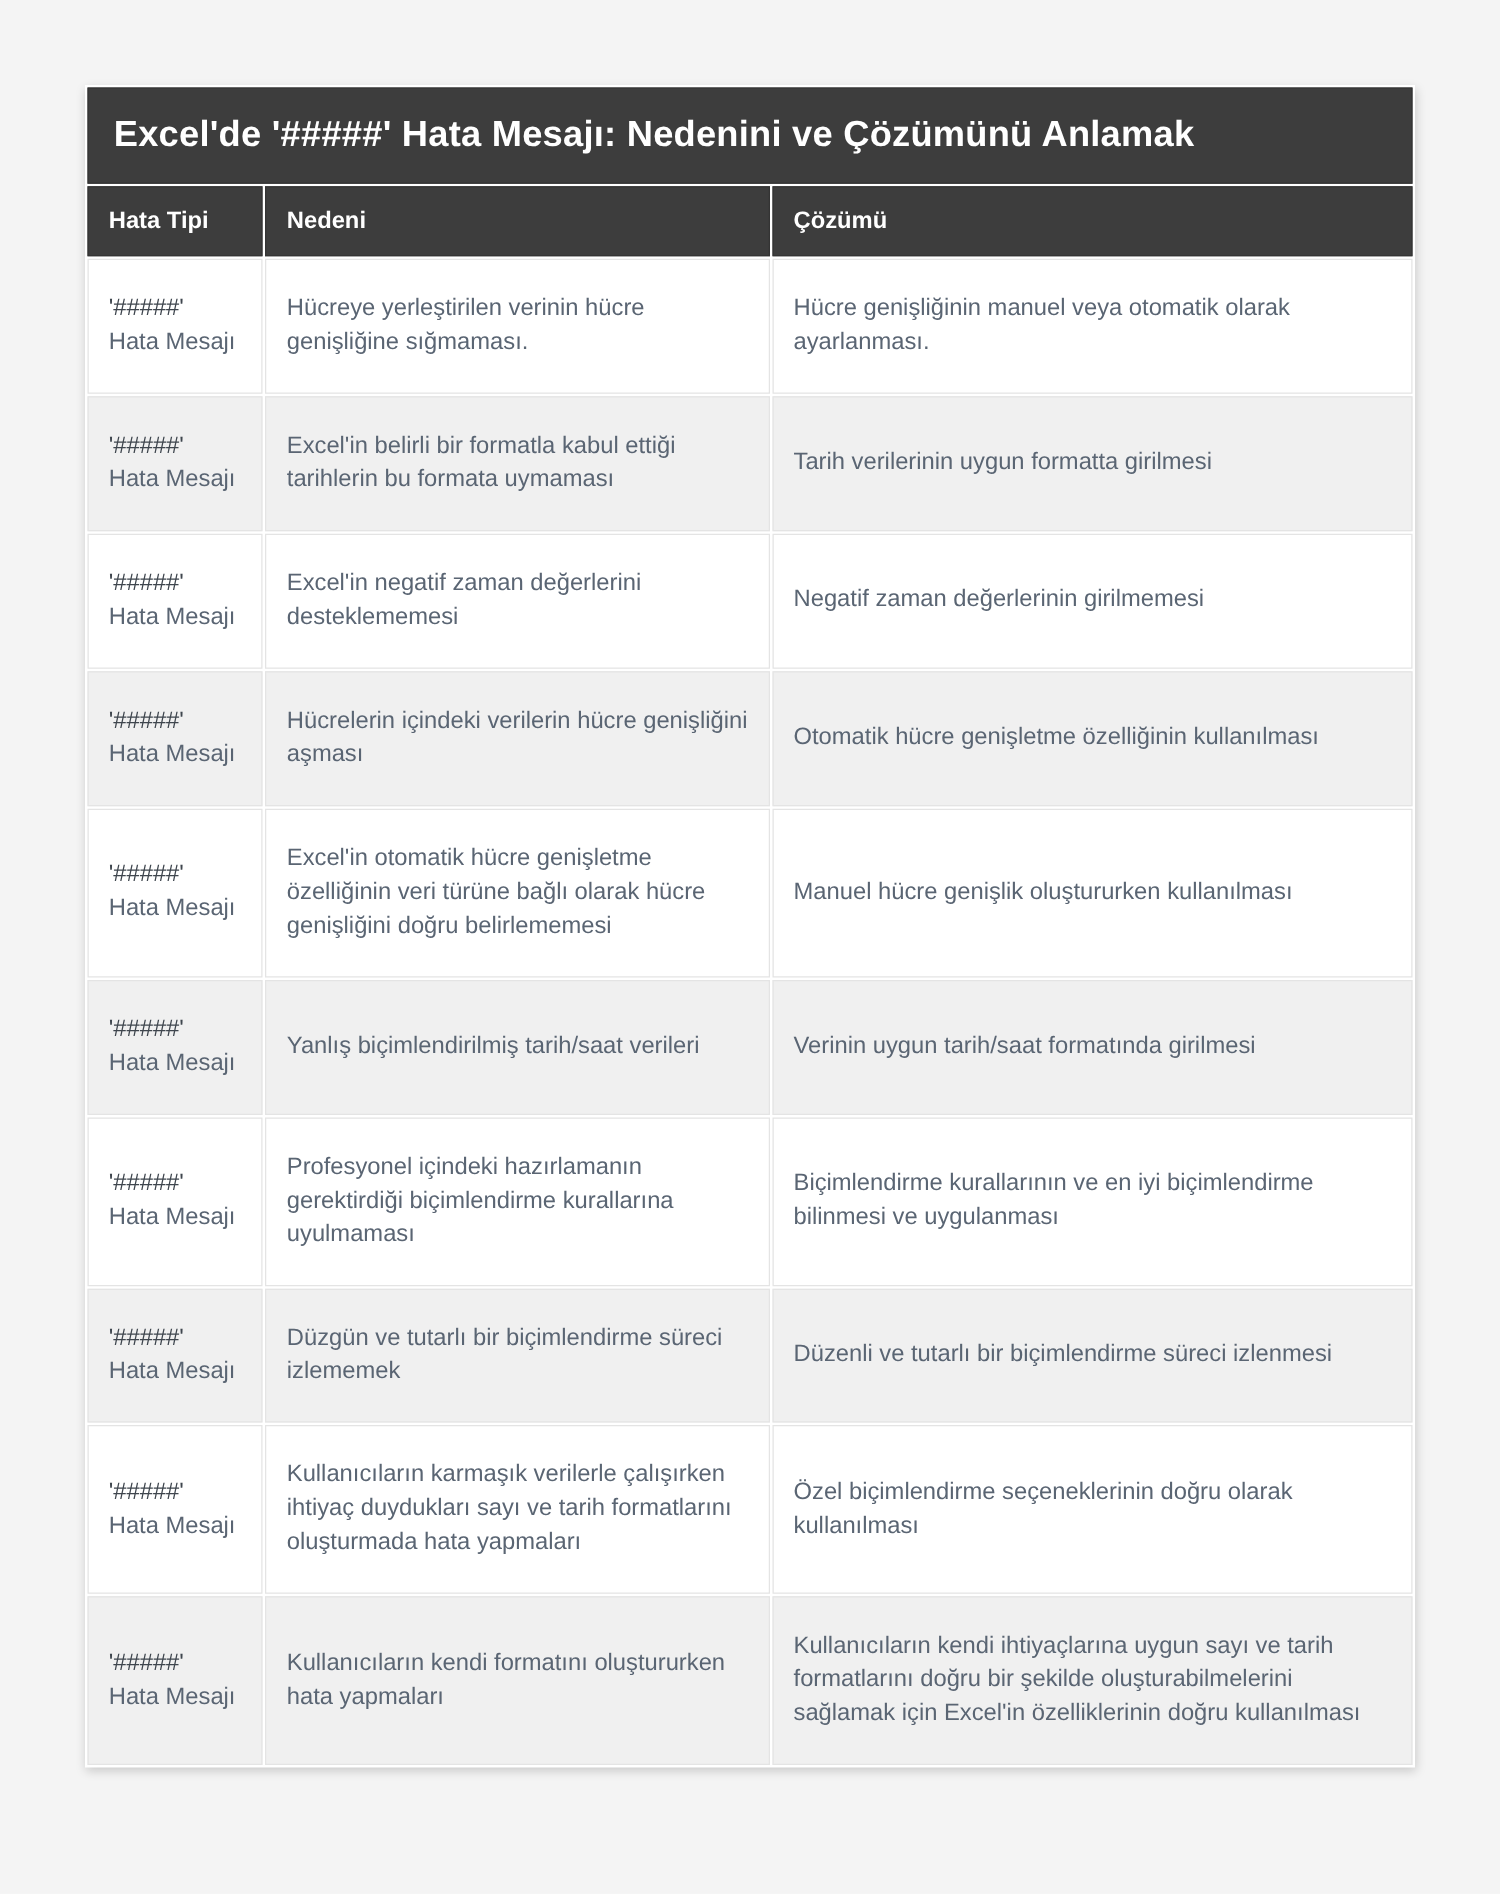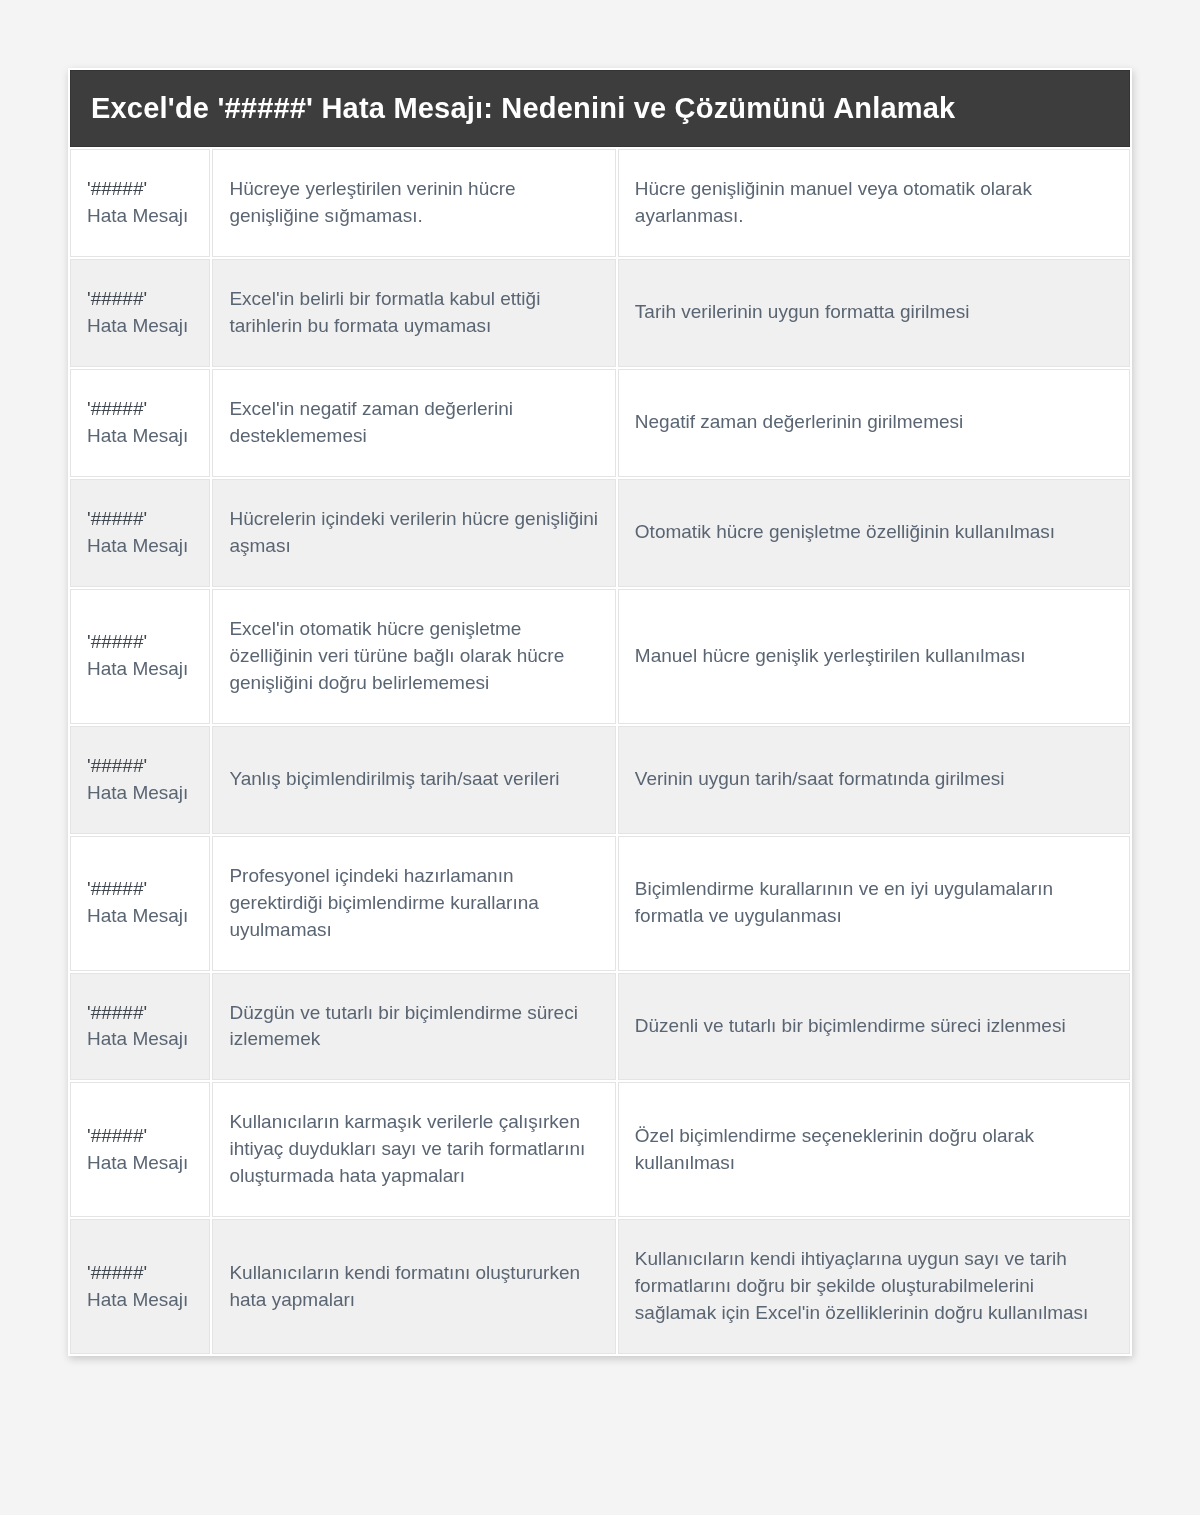--- a/index.html
+++ b/index.html
@@ -73,20 +73,25 @@
   <table class="card">
     <colgroup>
       <col style="width:13.3%">
       <col style="width:38.2%">
       <col style="width:48.5%">
     </colgroup>
     <thead>
       <tr>
         <th class="title-cell" colspan="3">Excel'de '#####' Hata Mesajı: Nedenini ve Çözümünü Anlamak</th>
       </tr>
+      <tr class="head-row">
+        <th>Hata Tipi</th>
+        <th>Nedeni</th>
+        <th>Çözümü</th>
+      </tr>
     </thead>
     <tbody id="rows-body">
         <tr class="">
           <td><span class="type-code">'#####'</span><span>Hata Mesajı</span></td>
           <td>Hücreye yerleştirilen verinin hücre genişliğine sığmaması.</td>
           <td>Hücre genişliğinin manuel veya otomatik olarak ayarlanması.</td>
         </tr>
         <tr class="alt">
           <td><span class="type-code">'#####'</span><span>Hata Mesajı</span></td>
           <td>Excel'in belirli bir formatla kabul ettiği tarihlerin bu formata uymaması</td>
@@ -98,31 +103,31 @@
           <td>Negatif zaman değerlerinin girilmemesi</td>
         </tr>
         <tr class="alt">
           <td><span class="type-code">'#####'</span><span>Hata Mesajı</span></td>
           <td>Hücrelerin içindeki verilerin hücre genişliğini aşması</td>
           <td>Otomatik hücre genişletme özelliğinin kullanılması</td>
         </tr>
         <tr class="">
           <td><span class="type-code">'#####'</span><span>Hata Mesajı</span></td>
           <td>Excel'in otomatik hücre genişletme özelliğinin veri türüne bağlı olarak hücre genişliğini doğru belirlememesi</td>
-          <td>Manuel hücre genişlik yerleştirilen kullanılması</td>
+          <td>Manuel hücre genişlik oluştururken kullanılması</td>
         </tr>
         <tr class="alt">
           <td><span class="type-code">'#####'</span><span>Hata Mesajı</span></td>
           <td>Yanlış biçimlendirilmiş tarih/saat verileri</td>
           <td>Verinin uygun tarih/saat formatında girilmesi</td>
         </tr>
         <tr class="">
           <td><span class="type-code">'#####'</span><span>Hata Mesajı</span></td>
           <td>Profesyonel içindeki hazırlamanın gerektirdiği biçimlendirme kurallarına uyulmaması</td>
-          <td>Biçimlendirme kurallarının ve en iyi uygulamaların formatla ve uygulanması</td>
+          <td>Biçimlendirme kurallarının ve en iyi biçimlendirme bilinmesi ve uygulanması</td>
         </tr>
         <tr class="alt">
           <td><span class="type-code">'#####'</span><span>Hata Mesajı</span></td>
           <td>Düzgün ve tutarlı bir biçimlendirme süreci izlememek</td>
           <td>Düzenli ve tutarlı bir biçimlendirme süreci izlenmesi</td>
         </tr>
         <tr class="">
           <td><span class="type-code">'#####'</span><span>Hata Mesajı</span></td>
           <td>Kullanıcıların karmaşık verilerle çalışırken ihtiyaç duydukları sayı ve tarih formatlarını oluşturmada hata yapmaları</td>
           <td>Özel biçimlendirme seçeneklerinin doğru olarak kullanılması</td>

